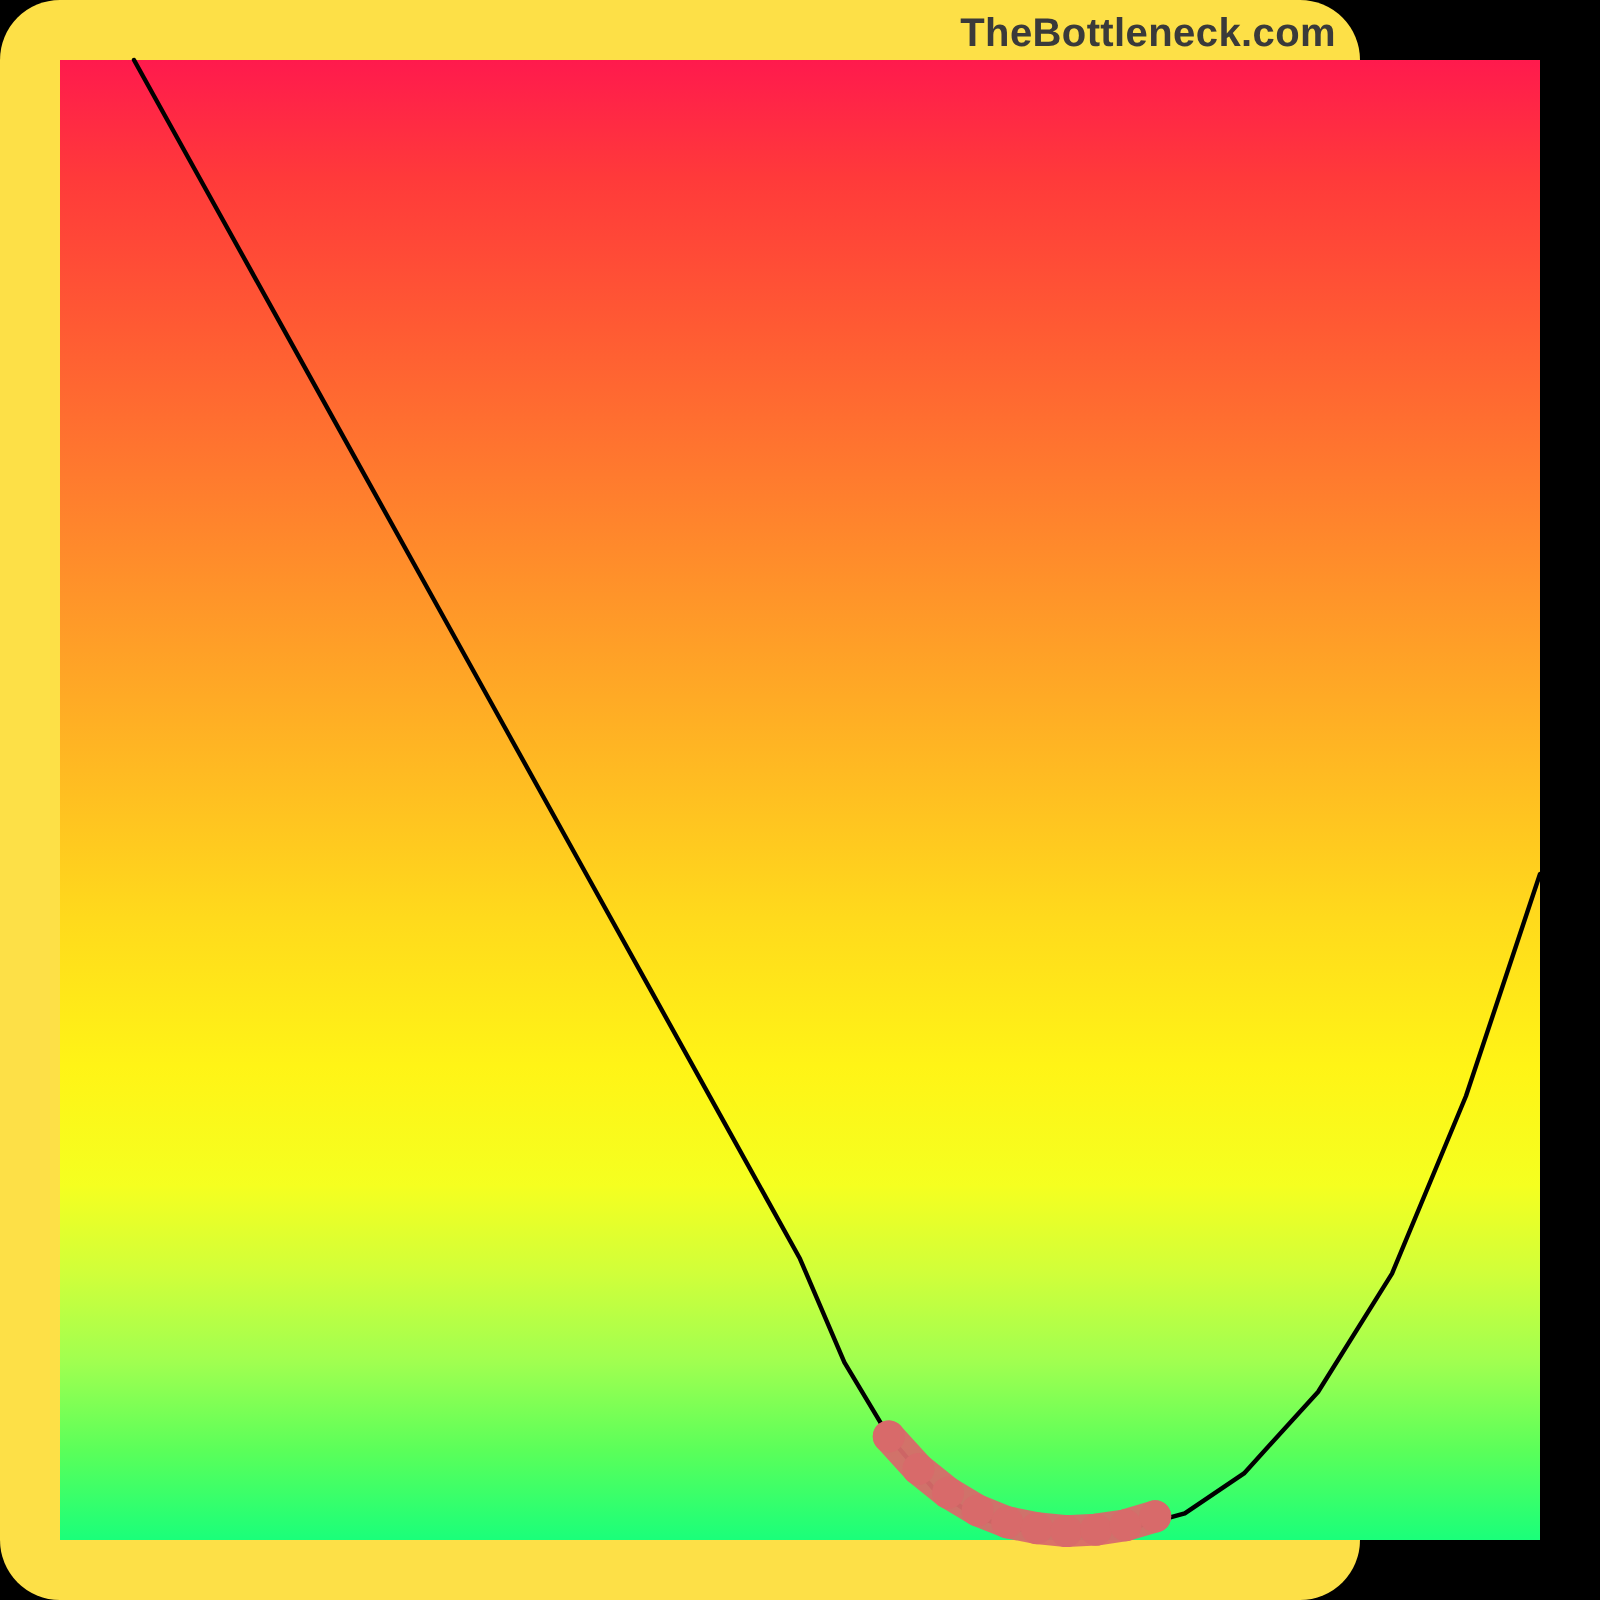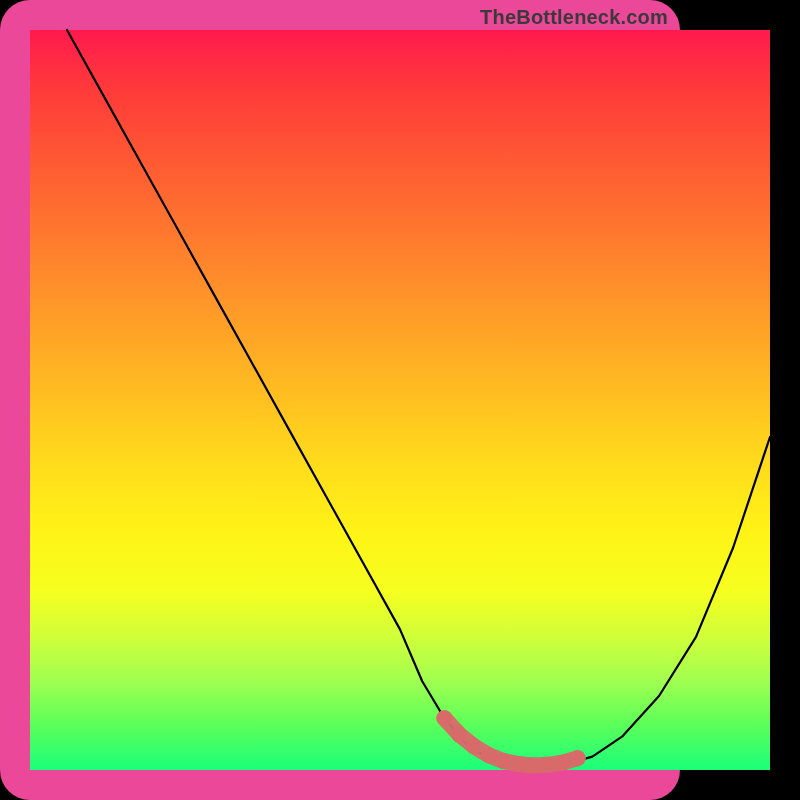--- a/index.html
+++ b/index.html
@@ -8,21 +8,21 @@
     width: 800px;
     height: 800px;
     background: #000;
     overflow: hidden;
     font-family: Arial, Helvetica, sans-serif;
   }
   .chart-container {
     position: relative;
     width: 680px;
     height: 800px;
-    background: #ec4899;
+    background: #fde047;
     border-radius: 30px;
   }
   .plot-area {
     position: absolute;
     left: 30px;
     top: 30px;
     width: 740px;
     height: 740px;
     
     background: linear-gradient(

